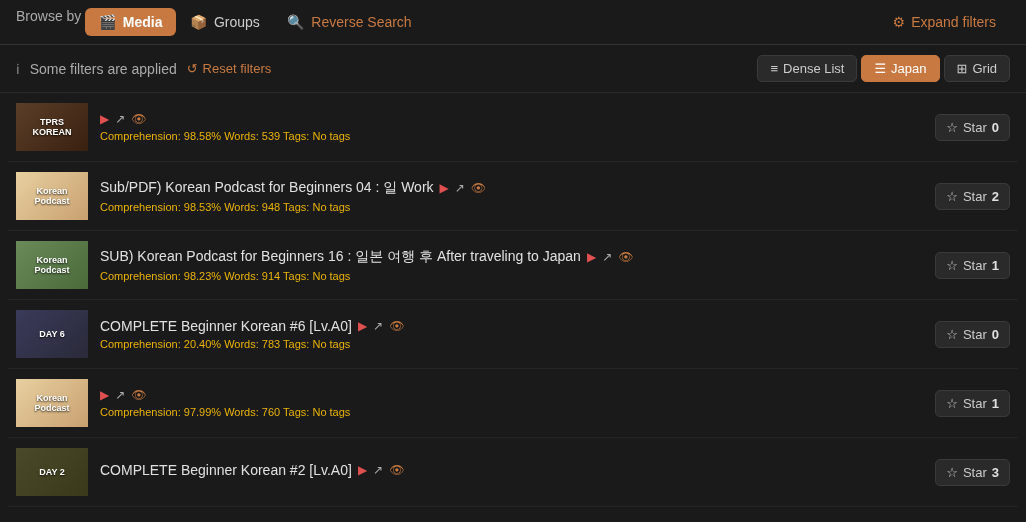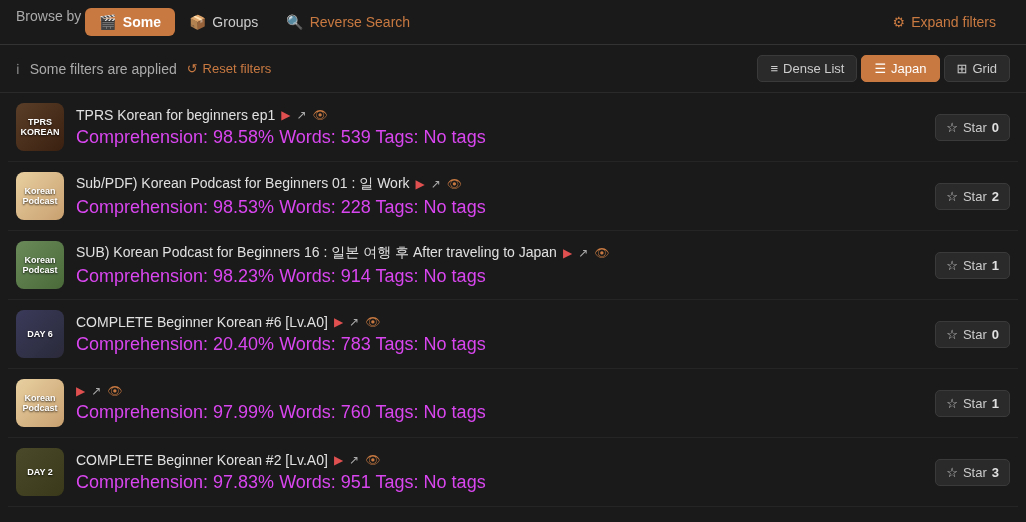--- a/index.html
+++ b/index.html
@@ -136,23 +136,23 @@
 
     .list-item {
       display: flex;
       align-items: center;
       padding: 10px 8px;
       border-bottom: 1px solid #252525;
       gap: 12px;
       cursor: pointer;
     }
     .thumbnail {
-      width: 48px;
+      width: 72px;
       height: 48px;
-      border-radius: 8px;
+      border-radius: 0;
       background: #333;
       flex-shrink: 0;
       overflow: hidden;
       display: flex;
       align-items: center;
       justify-content: center;
       font-size: 10px;
       color: #888;
     }
     
@@ -181,22 +181,22 @@
       margin-bottom: 4px;
       display: flex;
       align-items: center;
       gap: 6px;
       flex-wrap: wrap;
     }
     .item-title-text {
       color: #e0e0e0;
     }
     .item-meta {
-      font-size: 18px;
-      color: #d946ef;
+      font-size: 11px;
+      color: #eab308;
     }
     .icon-sm {
       font-size: 12px;
       color: #aaa;
       cursor: pointer;
     }
     .icon-sm.red { color: #e05050; }
     .icon-sm.orange { color: #c87941; }
 
     .star-btn {
@@ -220,21 +220,21 @@
   </style>
 </head>
 <body>
 
 <div class="top-nav">
   <div class="top-nav-left">
     <span class="browse-by-label">Browse by</span>
 
     <button class="nav-tab active">
       <span>🎬</span>
-      <span>Some</span>
+      <span>Media</span>
     </button>
 
     <button class="nav-tab">
       <span>📦</span>
       <span>Groups</span>
     </button>
 
     <button class="reverse-search-btn">
       <span>🔍</span>
       <span>Reverse Search</span>
@@ -274,21 +274,20 @@
   </div>
 </div>
 
 <div class="content-list" id="content-list">
 <div class="list-item">
     <div class="thumbnail thumb-1">
       <span class="thumb-label">TPRS<br>KOREAN</span>
     </div>
     <div class="item-info">
       <div class="item-title">
-        <span class="item-title-text">TPRS Korean for beginners ep1</span>
         <span class="icon-sm red">▶</span>
         <span class="icon-sm">↗</span>
         <span class="icon-sm orange">👁</span>
       </div>
       <div class="item-meta">
         <span>Comprehension: </span><span>98.58%</span>
         <span> Words: </span><span>539</span>
         <span> Tags: </span><span>No tags</span>
       </div>
     </div>
@@ -297,28 +296,28 @@
       <span>Star</span>
       <span class="star-count">0</span>
     </button>
   </div>
     <div class="list-item">
     <div class="thumbnail thumb-2">
       <span class="thumb-label">Korean<br>Podcast</span>
     </div>
     <div class="item-info">
       <div class="item-title">
-        <span class="item-title-text">Sub/PDF) Korean Podcast for Beginners 01 : 일 Work</span>
+        <span class="item-title-text">Sub/PDF) Korean Podcast for Beginners 04 : 일 Work</span>
         <span class="icon-sm red">▶</span>
         <span class="icon-sm">↗</span>
         <span class="icon-sm orange">👁</span>
       </div>
       <div class="item-meta">
         <span>Comprehension: </span><span>98.53%</span>
-        <span> Words: </span><span>228</span>
+        <span> Words: </span><span>948</span>
         <span> Tags: </span><span>No tags</span>
       </div>
     </div>
     <button class="star-btn">
       <span>☆</span>
       <span>Star</span>
       <span class="star-count">2</span>
     </button>
   </div>
     <div class="list-item">
@@ -393,25 +392,20 @@
     <div class="thumbnail thumb-6">
       <span class="thumb-label">DAY 2</span>
     </div>
     <div class="item-info">
       <div class="item-title">
         <span class="item-title-text">COMPLETE Beginner Korean #2 [Lv.A0]</span>
         <span class="icon-sm red">▶</span>
         <span class="icon-sm">↗</span>
         <span class="icon-sm orange">👁</span>
       </div>
-      <div class="item-meta">
-        <span>Comprehension: </span><span>97.83%</span>
-        <span> Words: </span><span>951</span>
-        <span> Tags: </span><span>No tags</span>
-      </div>
     </div>
     <button class="star-btn">
       <span>☆</span>
       <span>Star</span>
       <span class="star-count">3</span>
     </button>
   </div>
   </div>
 
 </body></html>

